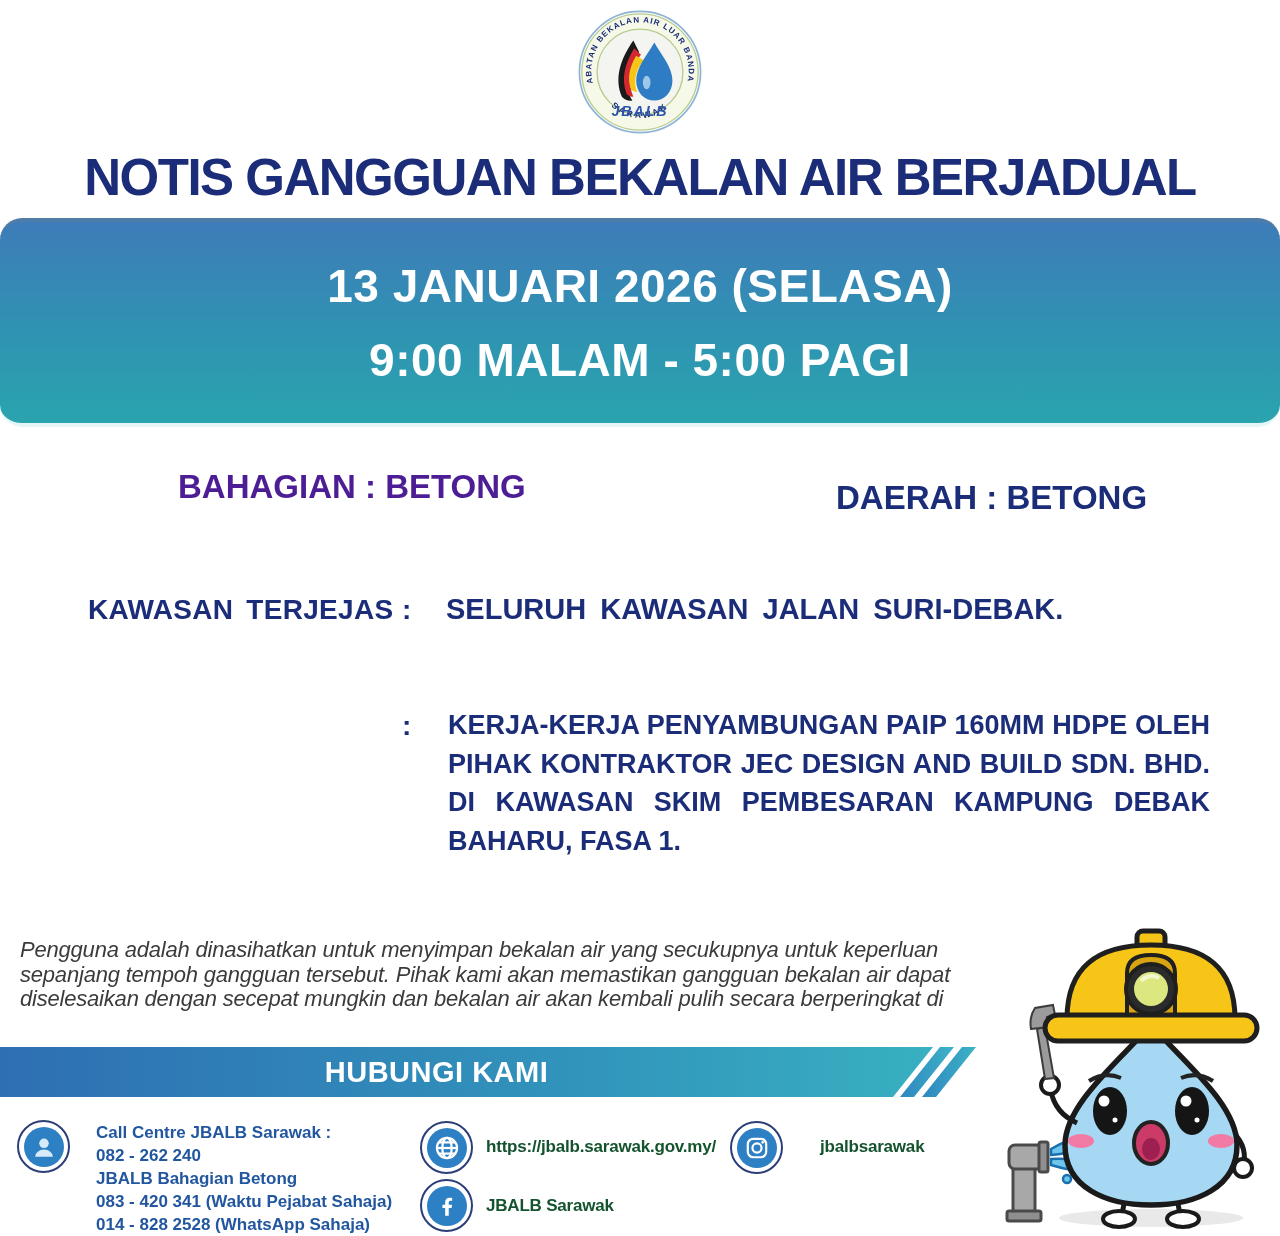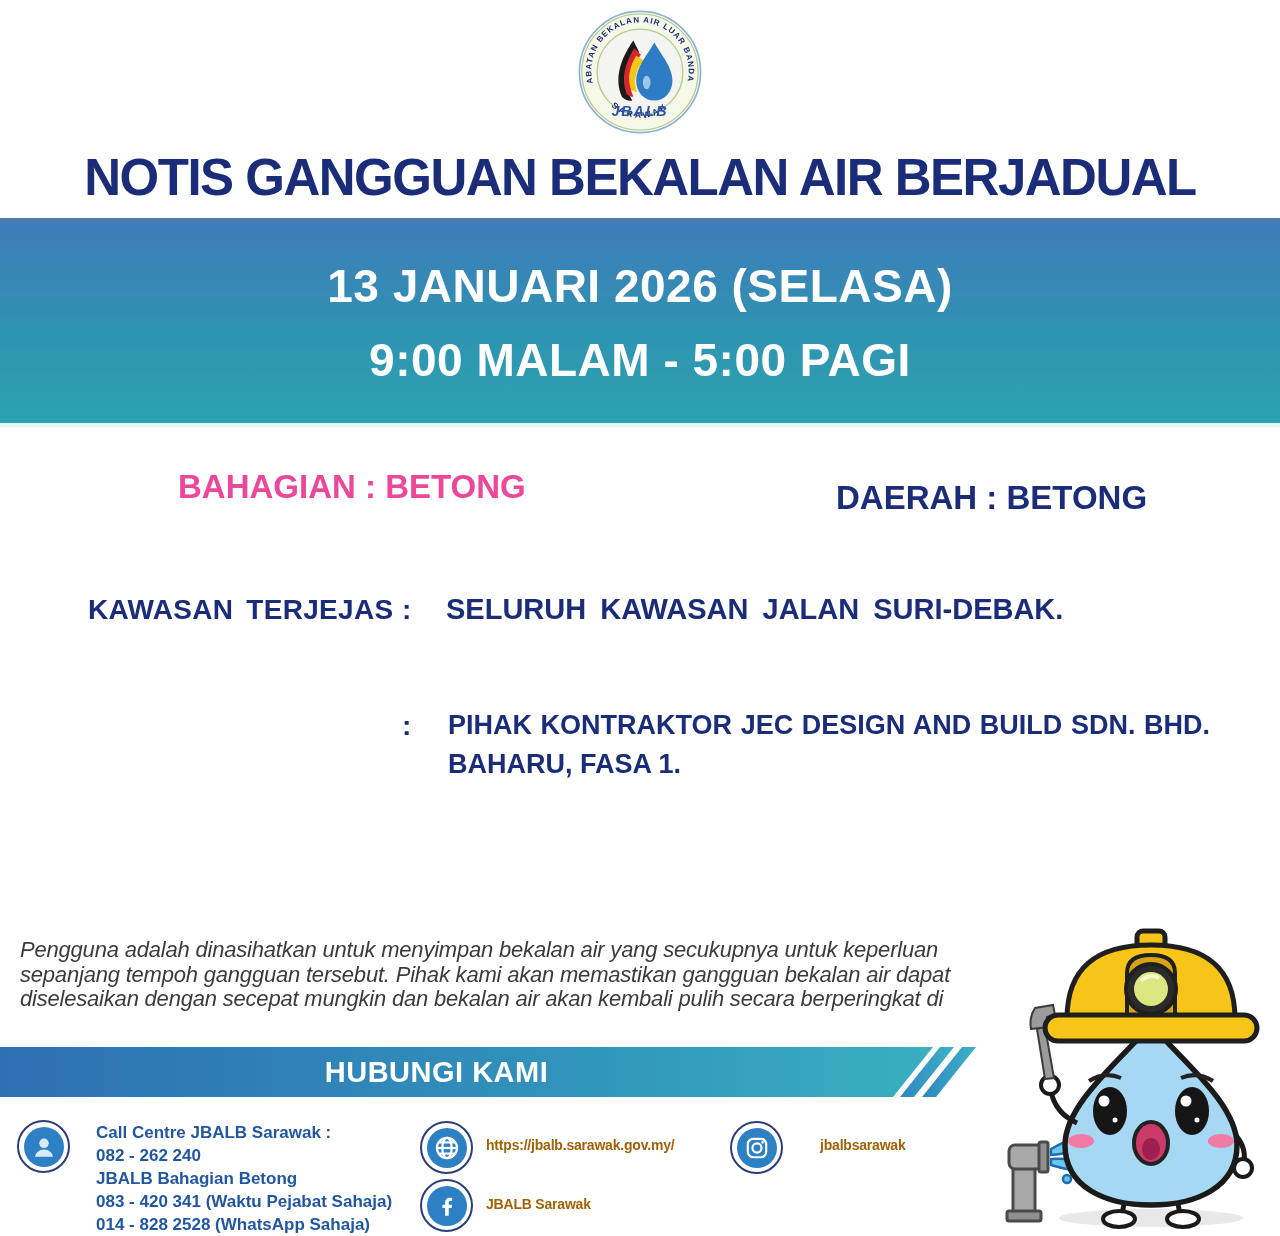--- a/index.html
+++ b/index.html
@@ -10,25 +10,25 @@
   .logo{position:absolute;left:578px;top:8px;width:124px;height:128px;}
 
   
   .title{position:absolute;left:0;top:148px;width:100%;text-align:center;
          font-size:51px;font-weight:bold;color:#1b2d79;letter-spacing:-1.5px;white-space:nowrap;}
 
   
   .banner{position:absolute;left:0;top:218px;width:100%;height:209px;box-sizing:border-box;
           border-top:4px solid #4f7da9;border-bottom:4px solid #e4f6f7;
           background:linear-gradient(180deg,#3e7cb9 0%,#2f93b2 55%,#2aa4ae 100%);
-          display:flex;flex-direction:column;align-items:center;justify-content:center;gap:20px;}
+          display:flex;flex-direction:column;align-items:center;justify-content:center;gap:20px;border-radius:22px;}
   .banner div{color:#ffffff;font-size:46px;font-weight:bold;letter-spacing:0.5px;white-space:nowrap;}
 
   
-  .bahagian{position:absolute;left:178px;top:468px;font-size:33px;font-weight:bold;color:#ec4899;white-space:nowrap;}
+  .bahagian{position:absolute;left:178px;top:468px;font-size:33px;font-weight:bold;color:#4c1d95;white-space:nowrap;}
   .daerah{position:absolute;left:836px;top:479px;font-size:33px;font-weight:bold;color:#1b2d79;white-space:nowrap;}
 
   
   .row-label{position:absolute;left:88px;font-size:28px;font-weight:bold;color:#1b2d79;
              letter-spacing:0.3px;word-spacing:5px;white-space:nowrap;}
   .row-colon{position:absolute;left:402px;font-size:28px;font-weight:bold;color:#1b2d79;}
   .kawasan-value{position:absolute;left:446px;top:593px;font-size:29px;font-weight:bold;color:#1b2d79;
                  word-spacing:6px;white-space:nowrap;}
   .huraian-value{position:absolute;left:448px;top:706px;width:762px;font-size:27px;font-weight:bold;
                  color:#1b2d79;line-height:38.5px;}
@@ -51,21 +51,21 @@
           clip-path:polygon(40px 0,54px 0,14px 100%,0 100%);
           background:linear-gradient(90deg,#2f86c0,#3cb3c6);}
   .stripe.s1{left:900px;}
   .stripe.s2{left:922px;}
 
   
   .cicon{position:absolute;width:53px;height:53px;border-radius:50%;background:#fff;
          border:2.5px solid #2b3e78;box-sizing:border-box;display:flex;align-items:center;justify-content:center;}
   .cicon .inner{width:40px;height:40px;border-radius:50%;background:#2e80c4;
                 display:flex;align-items:center;justify-content:center;color:#fff;}
-  .ctext{position:absolute;font-size:14px;font-weight:bold;color:#a16207;letter-spacing:-0.2px;white-space:nowrap;}
+  .ctext{position:absolute;font-size:17px;font-weight:bold;color:#14532d;letter-spacing:-0.2px;white-space:nowrap;}
   .phone-lines{position:absolute;left:96px;top:1121px;}
   .phone-lines div{font-size:17px;font-weight:bold;color:#2257a0;line-height:23px;white-space:nowrap;}
 
   .mascot{position:absolute;left:993px;top:915px;width:285px;height:318px;}
 </style>
 </head>
 <body>
 
 <div class="poster">
 
@@ -104,21 +104,23 @@
 
   <div class="bahagian">BAHAGIAN : BETONG</div>
   <div class="daerah">DAERAH : BETONG</div>
 
   <div class="row-label" style="top:594px;">KAWASAN TERJEJAS</div>
   <div class="row-colon" style="top:594px;">:</div>
   <div class="kawasan-value">SELURUH KAWASAN JALAN SURI-DEBAK.</div>
 
   <div class="row-colon" style="top:710px;">:</div>
   <div class="huraian-value">
+    <div class="jline">KERJA-KERJA PENYAMBUNGAN PAIP 160MM HDPE OLEH</div>
     <div class="jline">PIHAK KONTRAKTOR JEC DESIGN AND BUILD SDN. BHD.</div>
+    <div class="jline">DI KAWASAN SKIM PEMBESARAN KAMPUNG DEBAK</div>
     <div class="jline last">BAHARU, FASA 1.</div>
   </div>
 
   <div class="advisory">
     <div>Pengguna adalah dinasihatkan untuk menyimpan bekalan air yang secukupnya untuk keperluan</div>
     <div>sepanjang tempoh gangguan tersebut. Pihak kami akan memastikan gangguan bekalan air dapat</div>
     <div>diselesaikan dengan secepat mungkin dan bekalan air akan kembali pulih secara berperingkat di</div>
   </div>
 
   <div class="contact-bar-wrap">

